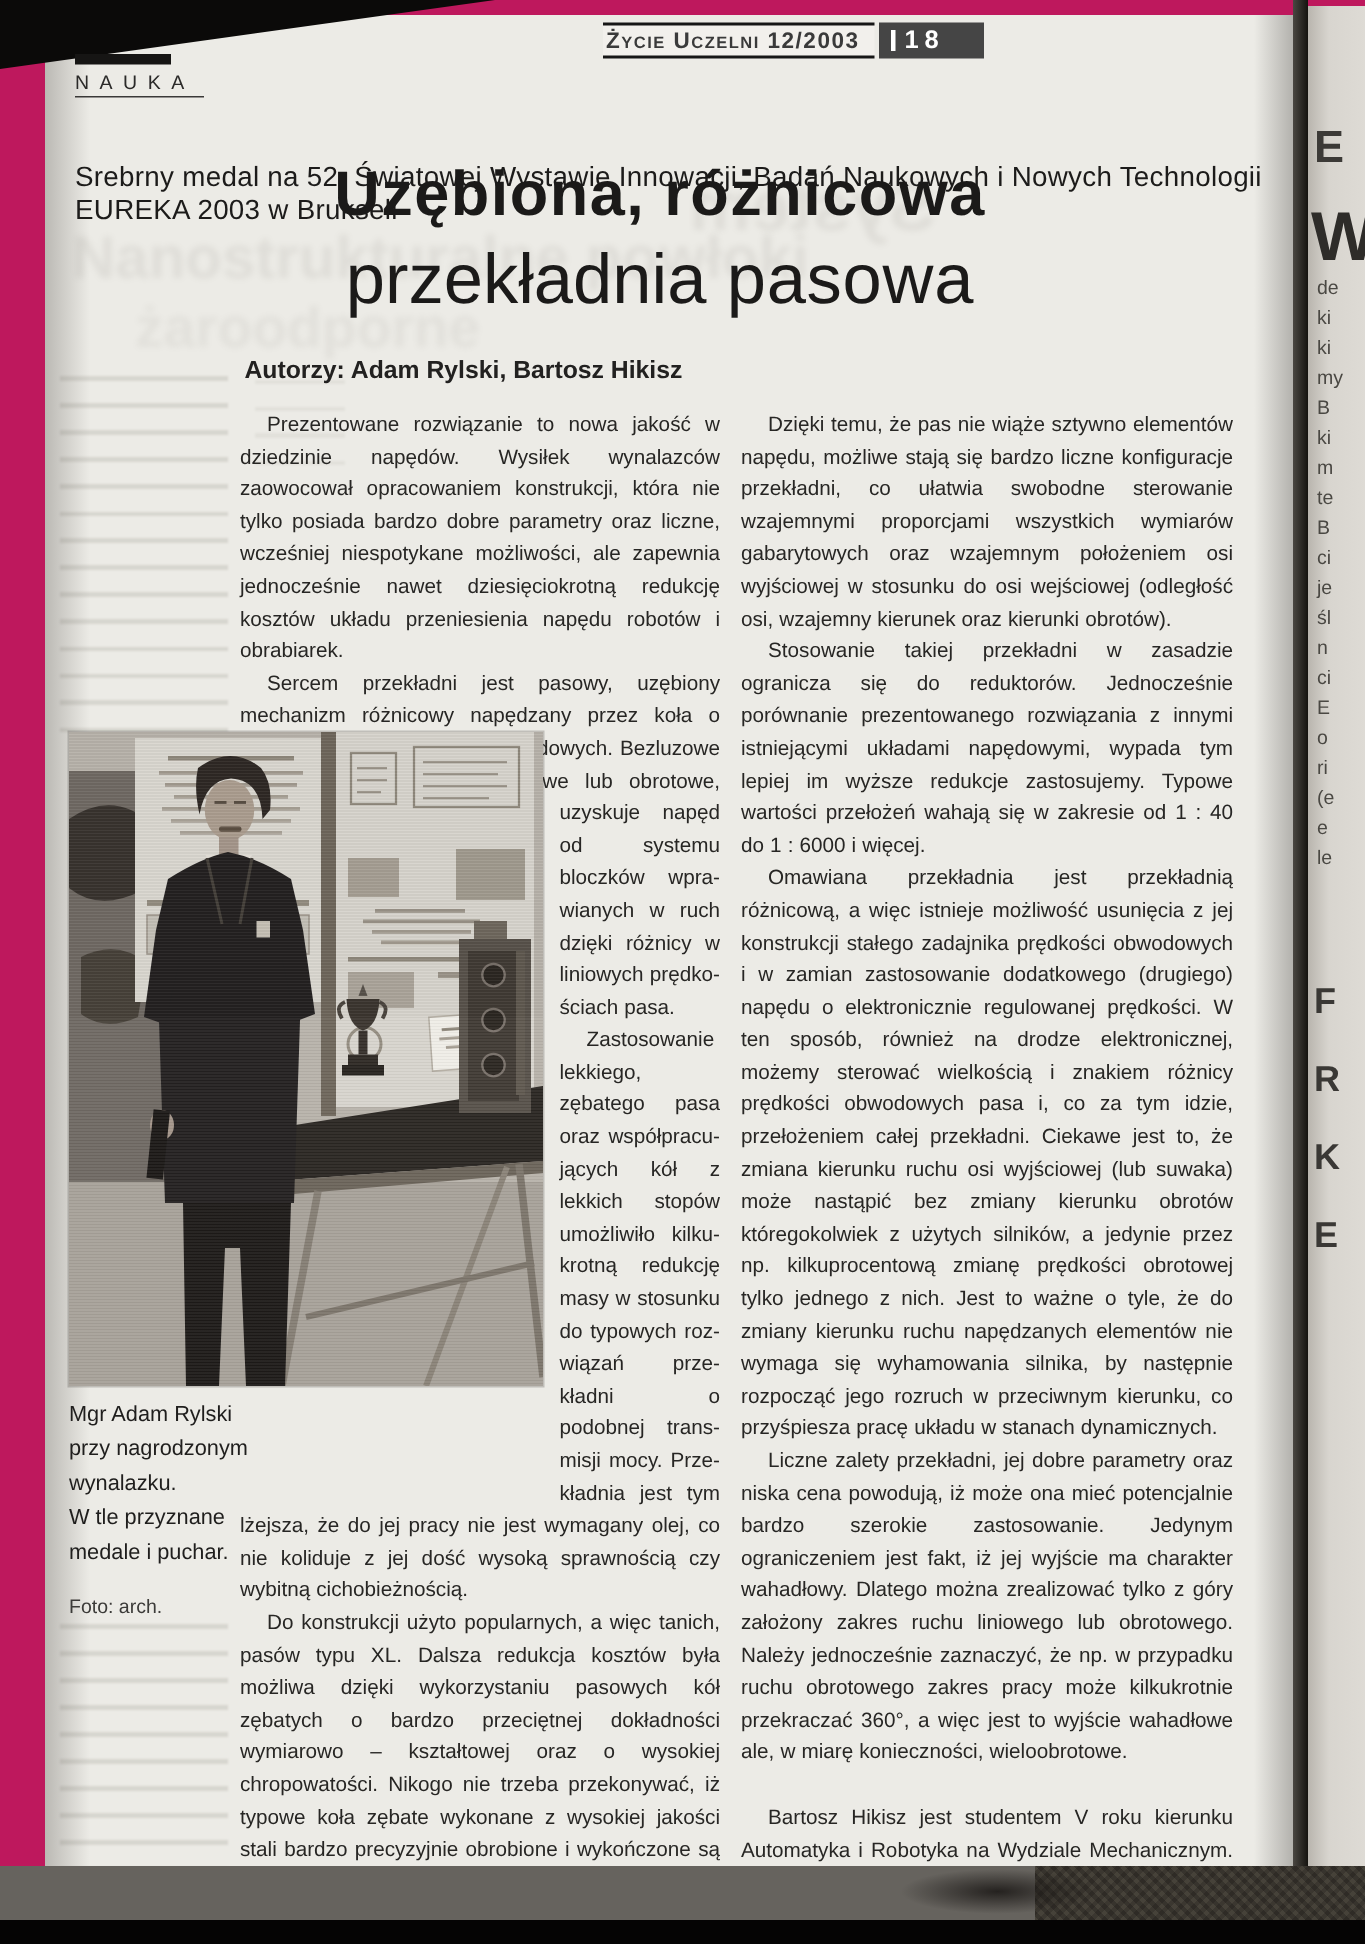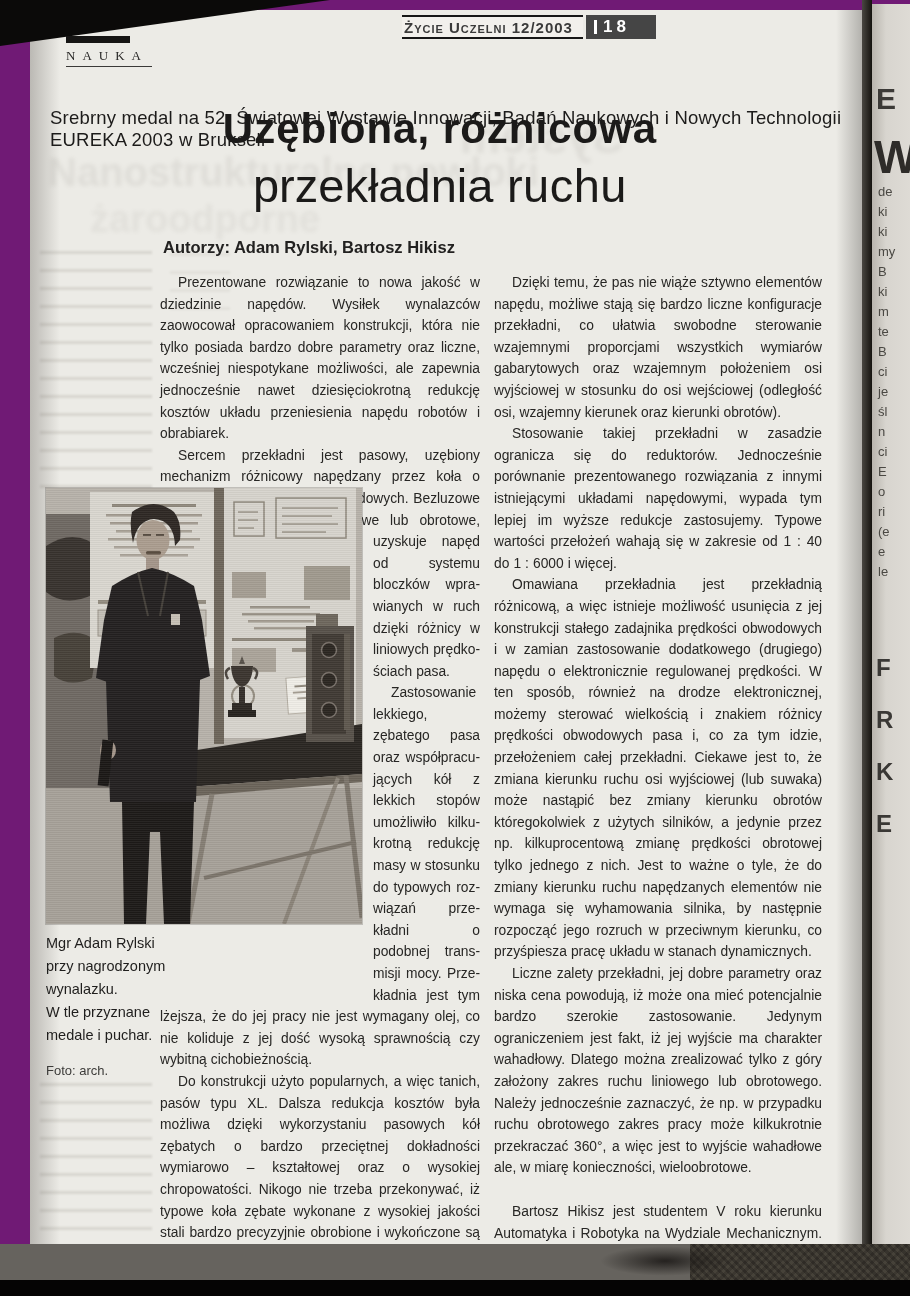--- a/index.html
+++ b/index.html
@@ -1,17 +1,17 @@
 <!DOCTYPE html>
 <html lang="pl"><head>
 <meta charset="utf-8">
 <style>
   html,body{margin:0;padding:0;}
   body{width:910px;height:1296px;background:#0b0a09;font-family:"Liberation Sans",sans-serif;}
-  #page{position:relative;width:910px;height:1296px;overflow:hidden;background:#701a75;}
+  #page{position:relative;width:910px;height:1296px;overflow:hidden;background:#be185d;}
 
   
   .sheet{position:absolute;left:30px;top:10px;width:832px;height:1234px;
     background:linear-gradient(90deg,#d7d4ce 0px,#eae8e3 55px,#efede8 40%,#ecead5e 80%,#eceae5 78%,#e3e0da 100%);
     background-color:#ecebe6;}
   .sheet::before{content:"";position:absolute;left:0;top:0;bottom:0;width:30px;
     background:linear-gradient(90deg,rgba(40,35,30,.25),rgba(40,35,30,0));}
   .sheet::after{content:"";position:absolute;right:0;top:0;bottom:0;width:26px;
     background:linear-gradient(270deg,rgba(30,28,25,.28),rgba(30,28,25,0));}
   .corner-wedge{position:absolute;left:0;top:0;width:330px;height:46px;background:#0b0a09;
@@ -38,21 +38,21 @@
 
   
   .masthead{position:absolute;left:372px;top:5px;display:flex;align-items:stretch;z-index:41;}
   .journal{border-top:2px solid #161616;border-bottom:2px solid #161616;padding:2px 10px 1px 2px;
     font-variant:small-caps;letter-spacing:1px;font-size:15px;font-weight:bold;color:#3a3a3a;background:#f2f0ec;}
   .pagebox{background:#454545;color:#ffffff;font-size:17px;font-weight:bold;letter-spacing:4px;
     padding:0 26px 1px 8px;margin-left:3px;display:flex;align-items:center;}
   .pagebox::before{content:"";display:inline-block;width:3px;height:14px;background:#fff;margin-right:6px;}
 
   
-  .nauka{position:absolute;left:36px;top:26px;z-index:41;font-family:Liberation Serif, serif;}
+  .nauka{position:absolute;left:20px;top:26px;z-index:41;}
   .nauka .bar{width:64px;height:7px;background:#161514;margin-bottom:3px;}
   .nauka .word{font-size:13px;letter-spacing:7px;color:#2b2a29;border-bottom:1.5px solid #3a3938;
     padding-bottom:2px;display:inline-block;min-width:86px;}
 
   
   .kicker{position:absolute;left:20px;top:66px;width:800px;font-size:18.5px;color:#1c1b1a;letter-spacing:.2px;z-index:20;margin-top:31px;}
   .title{position:absolute;left:30px;top:92px;width:760px;text-align:center;color:#1b1a19;z-index:20;}
   .title .l1{font-size:42px;line-height:54px;font-weight:700;letter-spacing:1px;}
   .title .l2{font-size:47px;line-height:60px;font-weight:400;letter-spacing:.5px;}
   .title .l2 b{font-weight:normal;letter-spacing:0;}
@@ -108,21 +108,21 @@
 
     <div class="nauka">
       <div class="bar"></div>
       <span class="word">NAUKA</span>
     </div>
 
     <div class="kicker">Srebrny medal na 52. Światowej Wystawie Innowacji, Badań Naukowych i Nowych Technologii EUREKA 2003 w Brukseli</div>
 
     <div class="title">
       <div class="l1">Uzębiona, różnicowa</div>
-      <div class="l2"><b>przekładnia</b><span> ruchu</span></div>
+      <div class="l2"><b>przekładnia</b><span> pasowa</span></div>
     </div>
 
     <div class="byline">Autorzy: Adam Rylski, Bartosz Hikisz</div>
 
     <div class="columns">
       <div class="col-left">
         <p class="para">Prezentowane rozwiązanie to nowa jakość w dziedzinie napędów. Wysiłek wynalazców zaowocował opracowaniem konstrukcji, która nie tylko posiada bardzo dobre parametry oraz liczne, wcześniej niespotykane możliwości, ale zapewnia jednocześnie nawet dziesięciokrotną redukcję kosztów układu przeniesienia napędu robotów i obrabiarek.</p>
         <p class="para"><span>Sercem przekładni jest pasowy, uzębiony mechanizm różnicowy napędzany przez koła o odmiennych prędkościach obwodowych. Bezluzowe wyjście mocy przekładni, liniowe lub </span><span class="photo-spacer"></span><span>obrotowe, uzysku­je napęd od syste­mu blocz­ków wpra­wia­nych w ruch dzięki różni­cy w li­nio­wych pręd­ko­ściach pasa.</span></p>
         <p class="para">Zastosowanie lekkiego, zębatego pasa oraz współ­pra­cu­ją­cych kół z lekkich stopów umoż­li­wi­ło kilku­krotną redukcję masy w stosunku do typowych roz­wią­zań prze­kładni o podobnej trans­misji mocy. Prze­kładnia jest tym lżejsza, że do jej pracy nie jest wy­magany olej, co nie koliduje z jej dość wysoką sprawnością czy wybitną cichobieżnością.</p>
         <p class="para">Do konstrukcji użyto popularnych, a więc tanich, pasów typu XL. Dalsza redukcja kosztów była możliwa dzięki wykorzystaniu pasowych kół zębatych o bardzo przeciętnej dokładności wymiarowo – kształtowej oraz o wysokiej chropowatości. Nikogo nie trzeba przekonywać, iż typowe koła zębate wykonane z wysokiej jakości stali bardzo precyzyjnie obrobione i wykończone są przynajmniej o rząd droższe. Dodatkowo w omawianym rozwiązaniu, dopuszcza się nawet wielomilimetrowe niedokładności rozstawu osi, które można niwelować przez różne napięcie pasów. Najistotniejszym jest fakt, iż tak osiągana redukcja kosztów nie wpływa w istotny sposób na pogorszenie parametrów czy właściwości użytkowych przekładni.</p>

